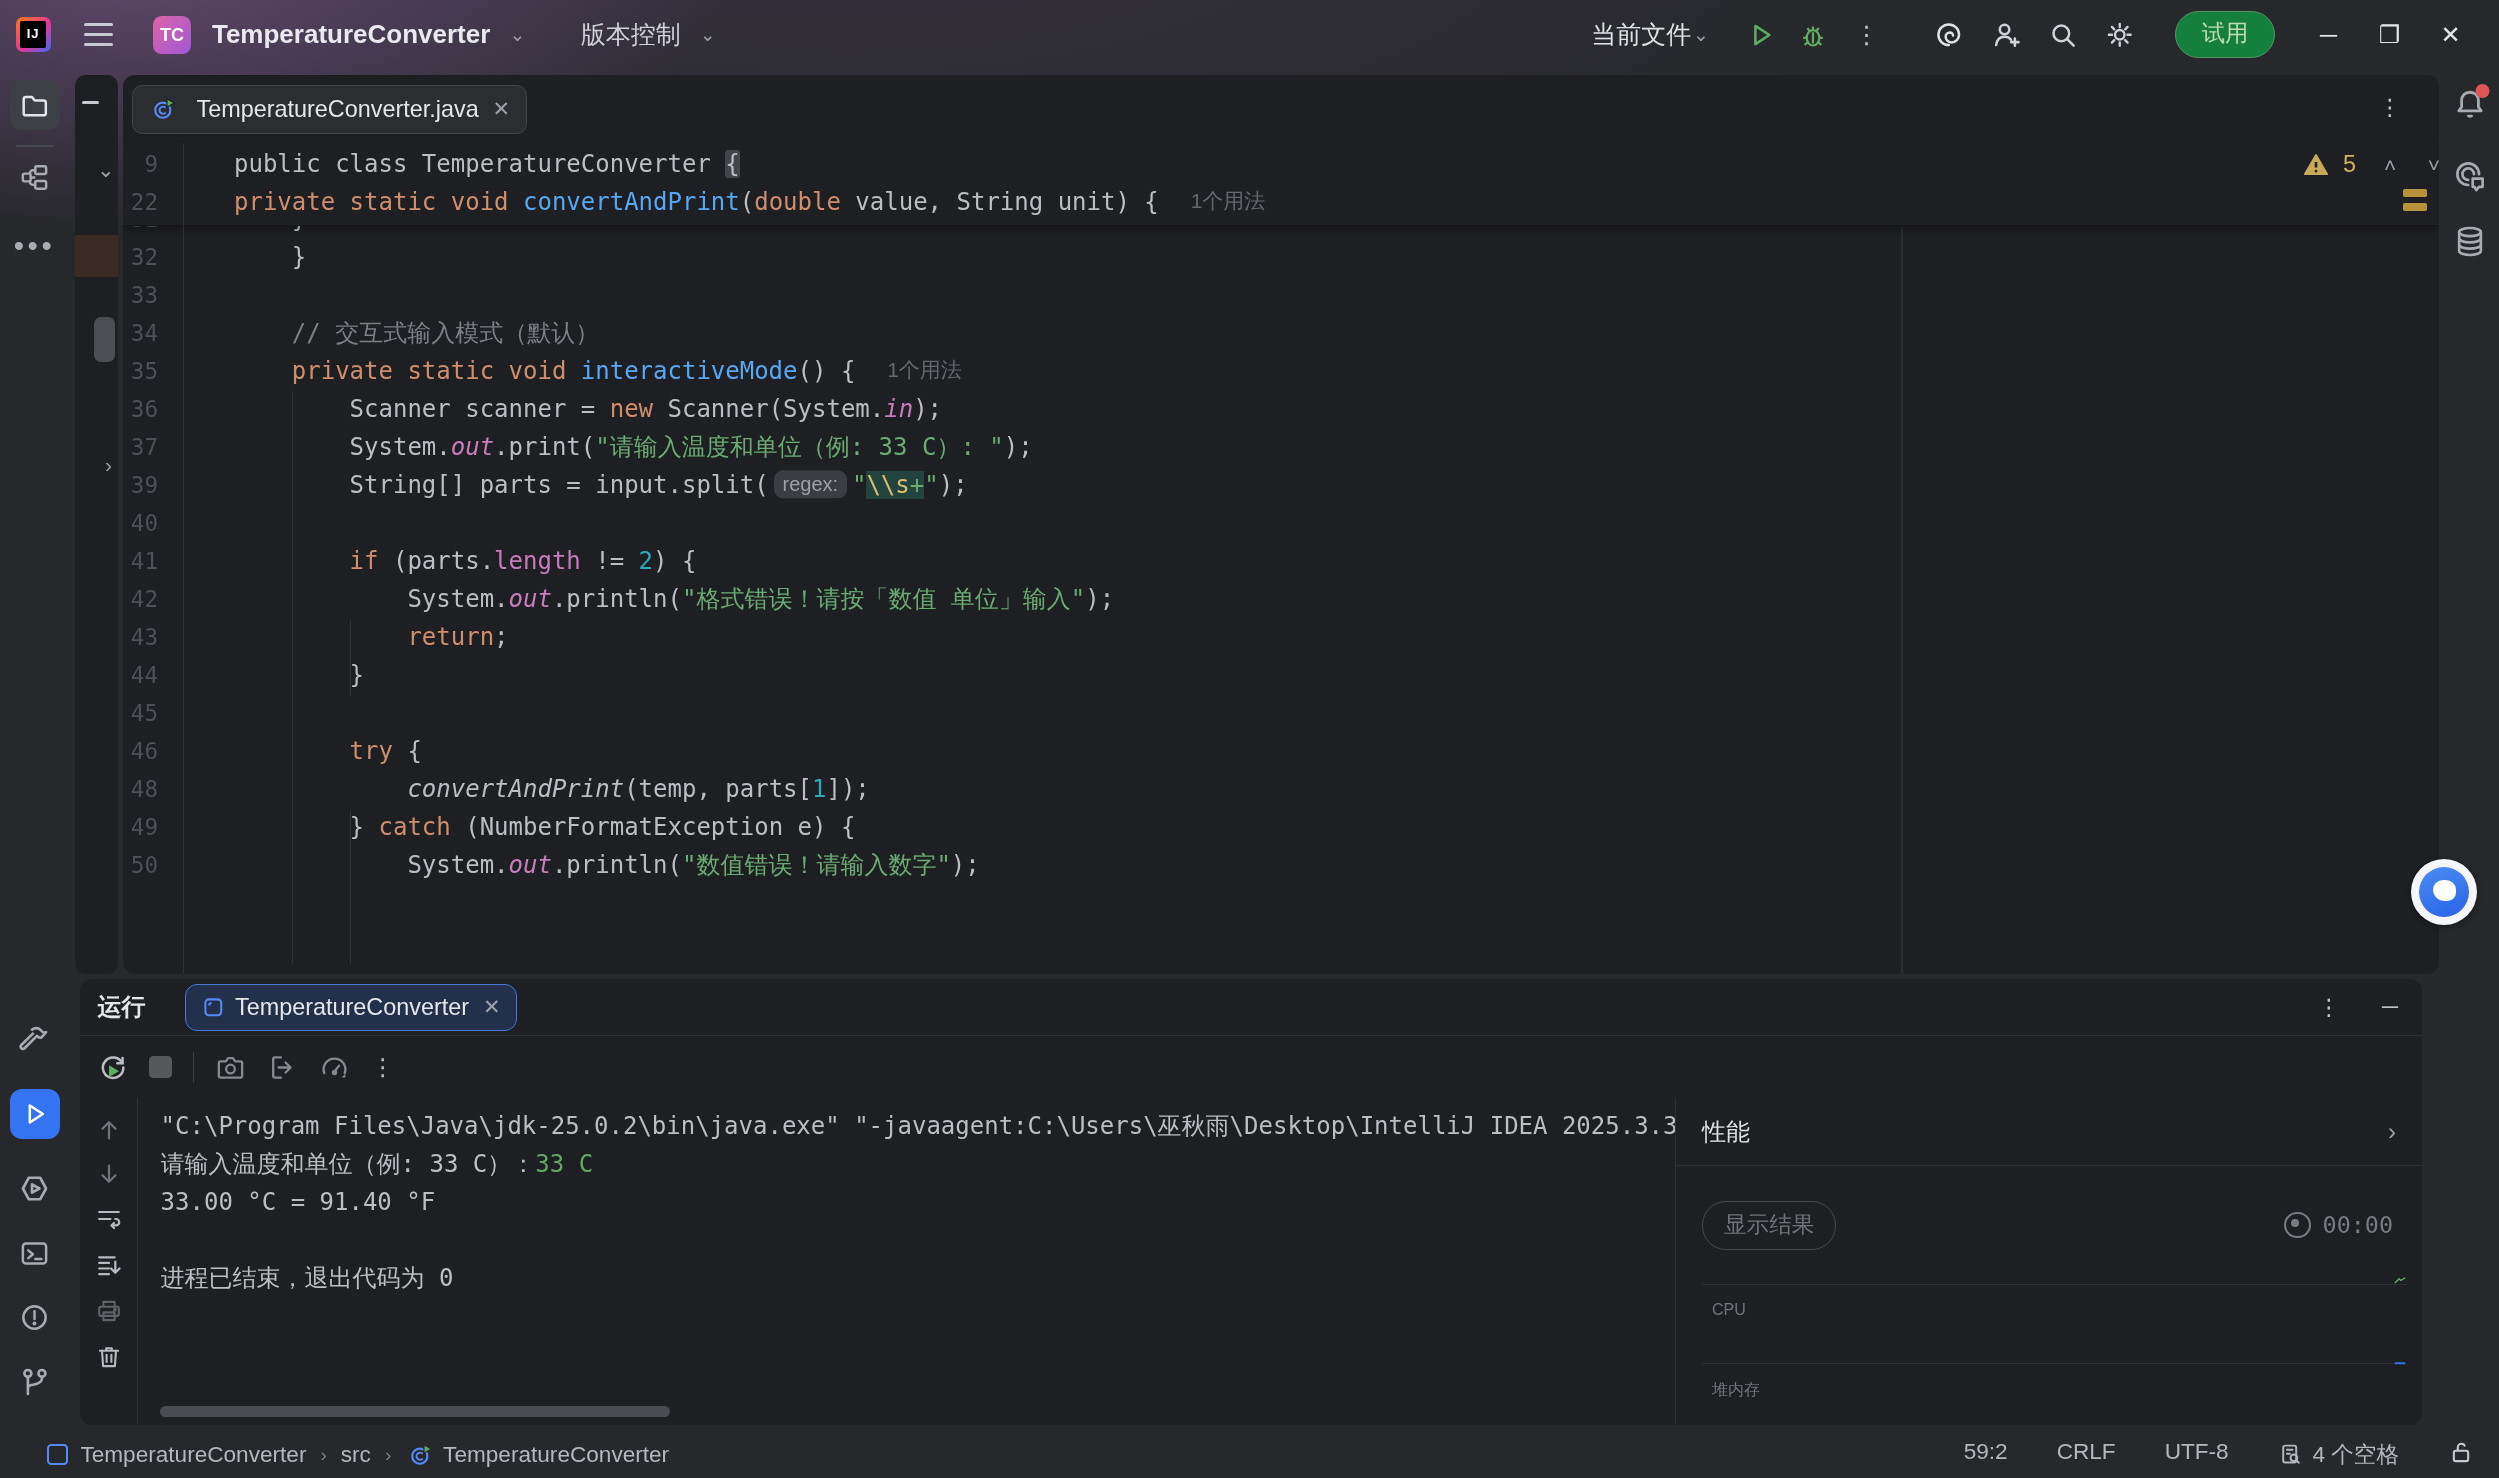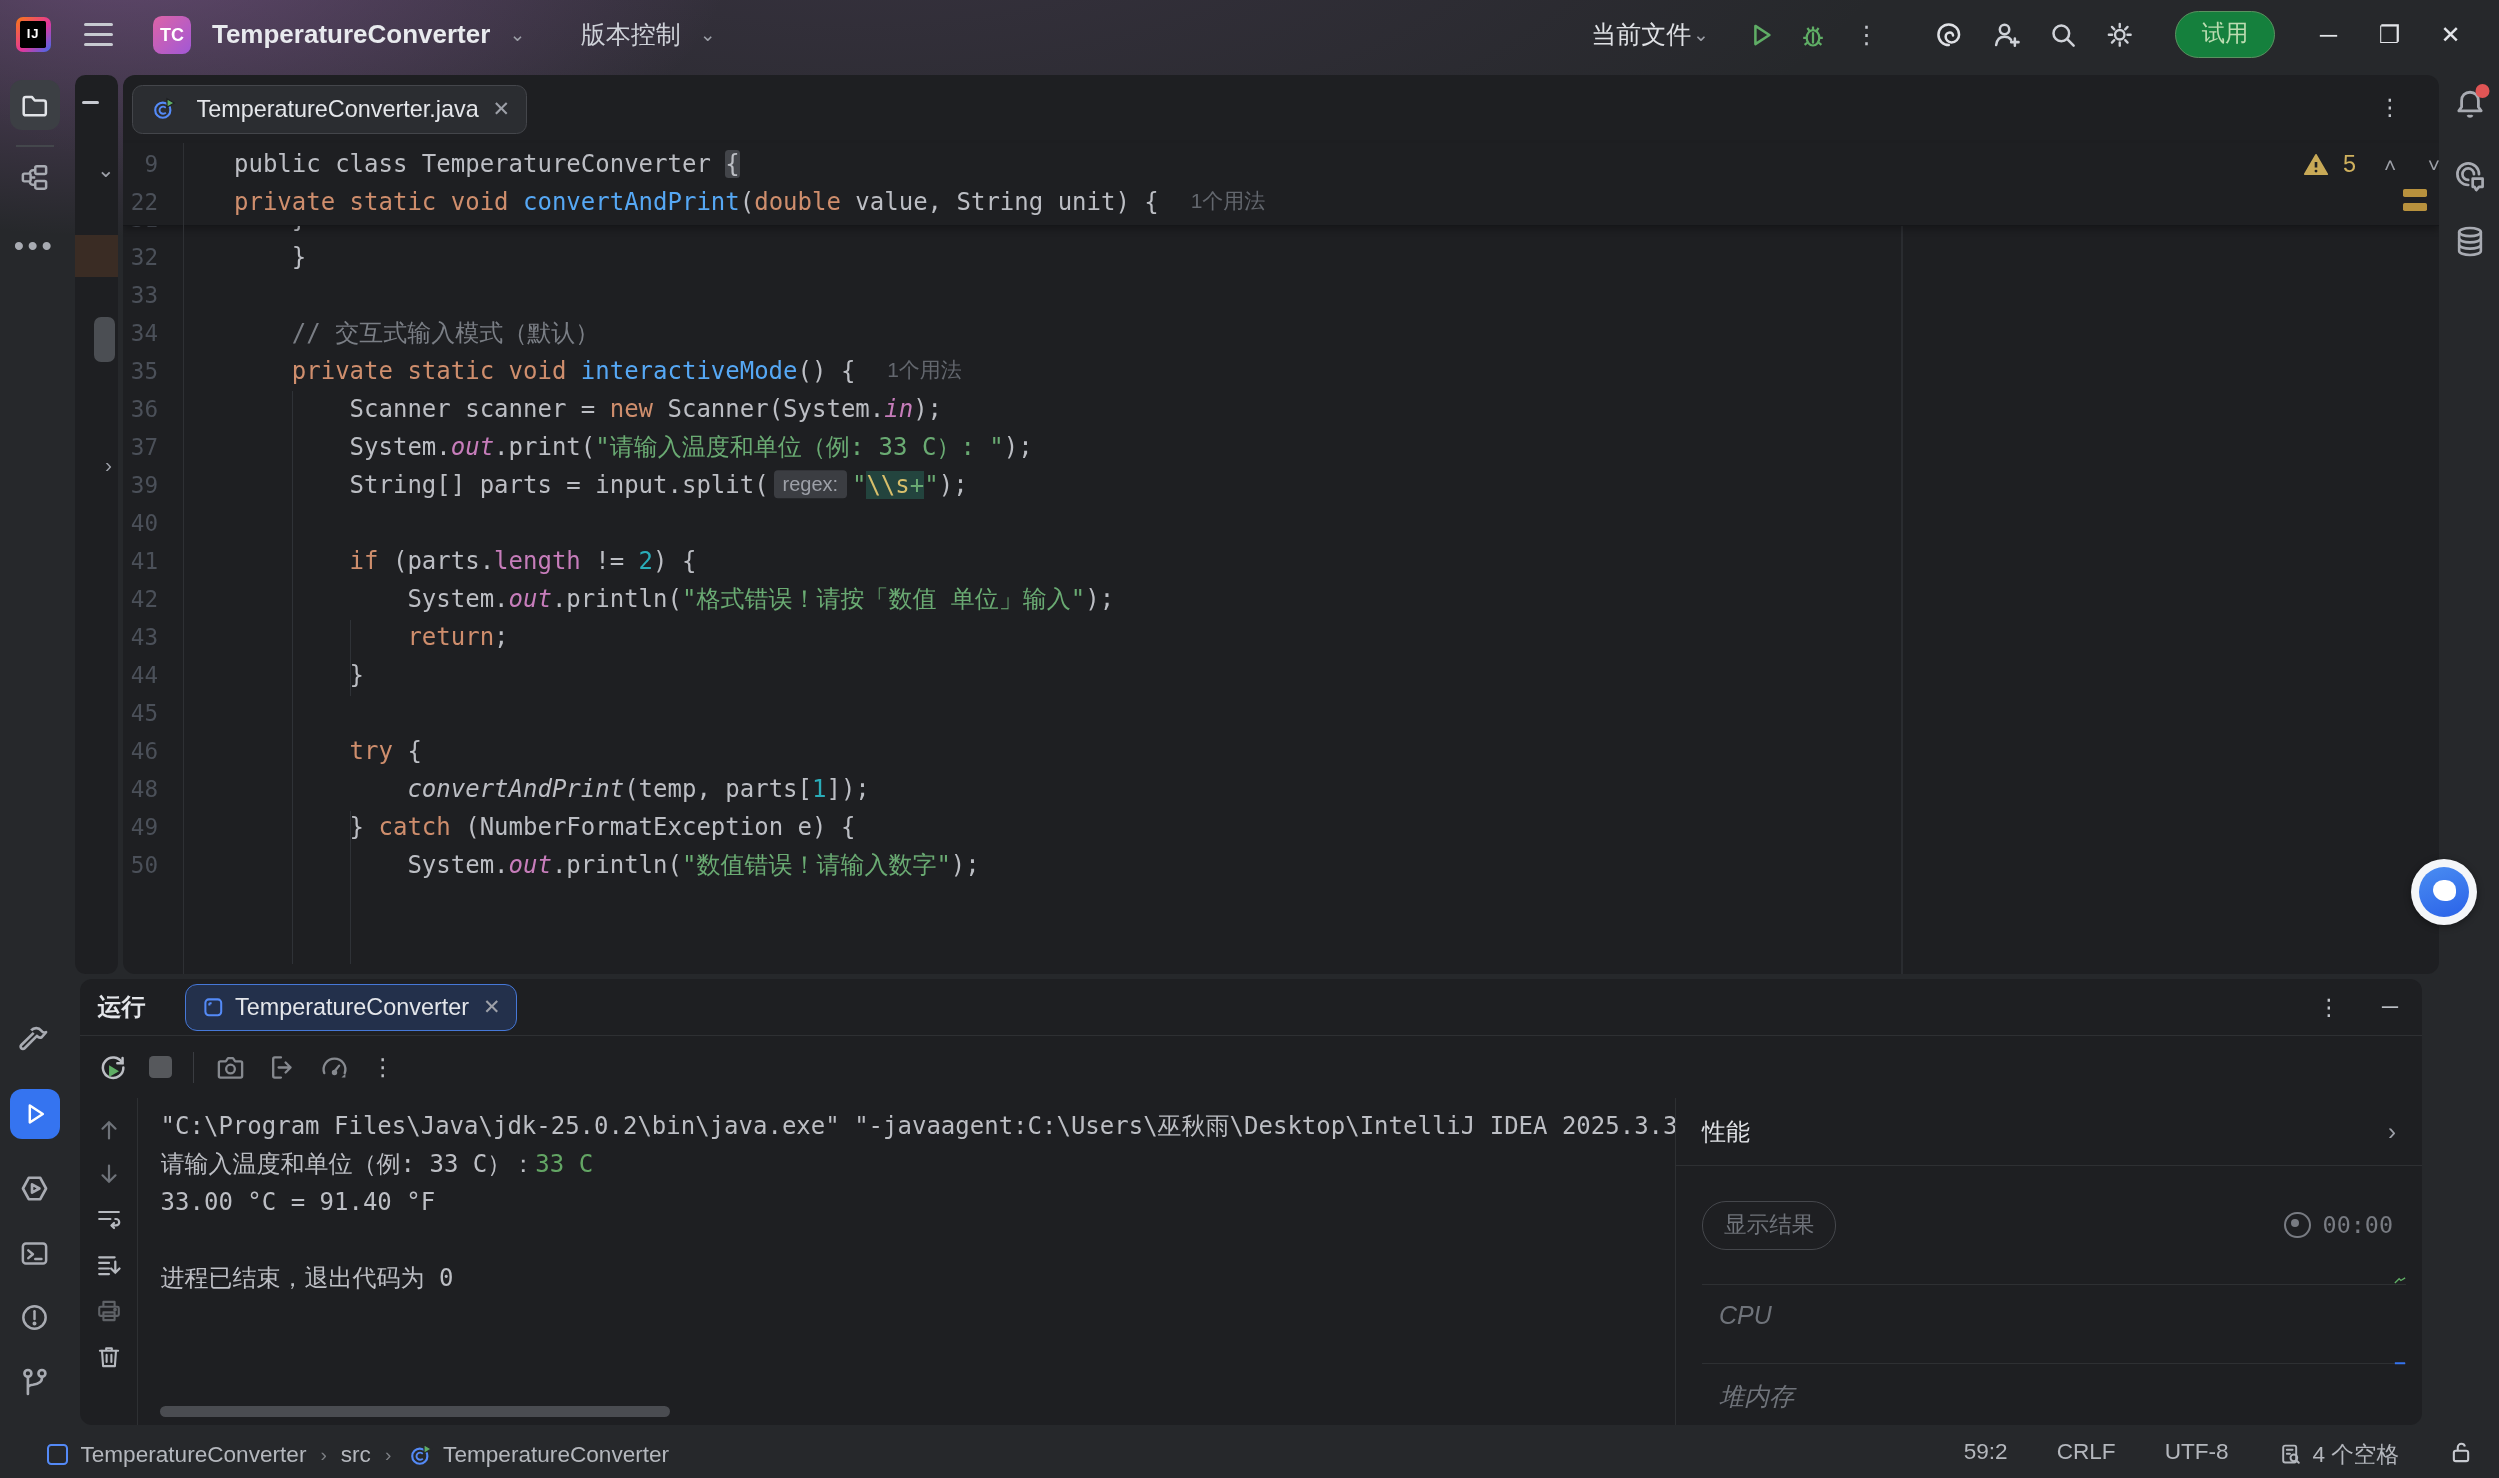--- a/index.html
+++ b/index.html
@@ -60,21 +60,21 @@
   .crow{height:38px;display:flex;align-items:center;}
   .ln{flex:none;width:35px;text-align:right;color:#4b5059;font:22.6px/38px "DejaVu Sans Mono",monospace;}
   .lc{flex:none;margin-left:76px;font:24px/38px "DejaVu Sans Mono",monospace;white-space:pre;color:#bcbec4;}
   .t-d{color:#bcbec4}.t-k{color:#cf8e6d}.t-m{color:#56a8f5}.t-s{color:#6aab73}.t-n{color:#2aacb8}
   .t-f{color:#c77dbb}.t-sf{color:#c77dbb;font-style:italic}.t-c{color:#7a7e85}
   .t-it{color:#bcbec4;font-style:italic}.t-esc{color:#d8bf6b}
   .t-sel{background:rgba(39,94,82,.60);}
   .t-bh{background:#43454a;border-radius:3.5px;}
   .t-inlay{display:inline-block;color:#63676e;font:21px/26px "Liberation Sans",sans-serif;margin-left:17.4px;transform:translateY(-1.7px);}
   .t-chip{display:inline-block;background:#3b3d42;color:#9da0a8;font:20px/26px "Liberation Sans",sans-serif;
-          border-radius:4px;padding:0.9px 8.7px;margin:0 5.2px;transform:translateY(-1.7px);}
+          border-radius:9px;padding:0.9px 8.7px;margin:0 5.2px;transform:translateY(-1.7px);}
   .sticky{position:absolute;left:0;top:68px;right:0;height:80px;background:#1e1f22;z-index:3;
           border-bottom:0.9px solid #151619;box-shadow:0 4.3px 7px rgba(0,0,0,.28);padding-top:1.7px;}
   .warnbox{position:absolute;left:2180px;top:76px;z-index:5;display:flex;align-items:center;gap:14px;}
   .warn-count{color:#d0b15e;font-size:23.4px;}
   .warn-nav{color:#9da0a8;font-size:21px;}
   .stripe-mark{position:absolute;width:24px;height:7.8px;border-radius:1.7px;background:#b8913d;z-index:5;}
   
   .rstripe{position:absolute;left:2439px;top:75px;width:61px;height:899px;z-index:2;}
   .rstripe .ric{position:absolute;left:50%;transform:translateX(-50%);color:#a8abb2;}
   .bell-dot{position:absolute;right:-2.6px;top:-3.5px;width:14px;height:14px;border-radius:50%;background:#e05555;}
@@ -106,21 +106,21 @@
   .perf-chev{margin-left:auto;color:#9da0a8;font-size:24px;}
   .perf-body{position:relative;flex:1;}
   .show-btn{position:absolute;left:26px;top:35px;height:47px;padding:0 21px;border:0.9px solid #45474c;border-radius:24px;
             color:#6f737a;font-size:22.6px;line-height:45px;}
   .timer{position:absolute;left:608px;top:45px;display:flex;align-items:center;gap:12px;color:#787b82;}
   .timer-text{font:23.4px "DejaVu Sans Mono",monospace;color:#787b82;}
   .rec{width:22.6px;height:22.6px;border-radius:50%;border:2.2px solid #787b82;position:relative;}
   .rec::after{content:"";position:absolute;left:5.2px;top:5.2px;width:7.8px;height:7.8px;border-radius:50%;background:#787b82;}
   .perf-hr{position:absolute;left:26px;right:15.6px;height:0.9px;background:#2e3033;}
   .tick{position:absolute;right:15.6px;width:12px;height:7px;}
-  .perf-lbl{position:absolute;left:43px;font-size:25px;color:#6f737a;font-style:italic;}
+  .perf-lbl{position:absolute;left:36px;font-size:16px;color:#6f737a;}
   .h-scroll{position:absolute;left:80px;top:427px;width:510px;height:11.3px;border-radius:6px;background:#4a4c51;z-index:3;}
   
   .statusbar{position:absolute;left:0;top:1430px;width:2500px;height:49px;z-index:2;display:flex;align-items:center;
              padding:0 26px 0 47px;box-sizing:border-box;font-size:22.6px;color:#b4b7bd;}
   .crumb-sep{color:#7d8085;font-size:19px;margin:0 14px;}
   .crumb-proj-icon{width:17.4px;height:17.4px;border:2.2px solid #548af7;border-radius:4.3px;margin-right:12px;}
   .sb-right{margin-left:auto;display:flex;align-items:flex-start;}
   .sb-item{margin-left:49px;display:flex;align-items:center;gap:8.7px;}
   .class-icon{position:relative;width:24px;height:24px;margin:0 10.4px 0 3.5px;}
 </style>

